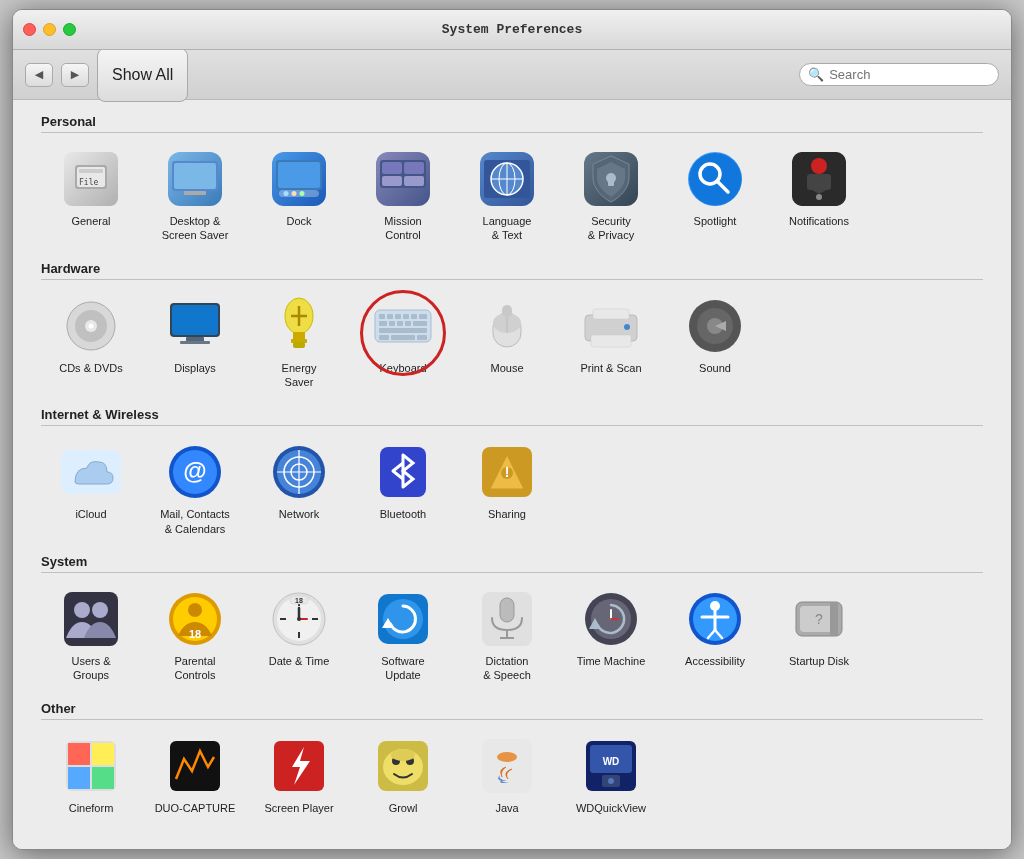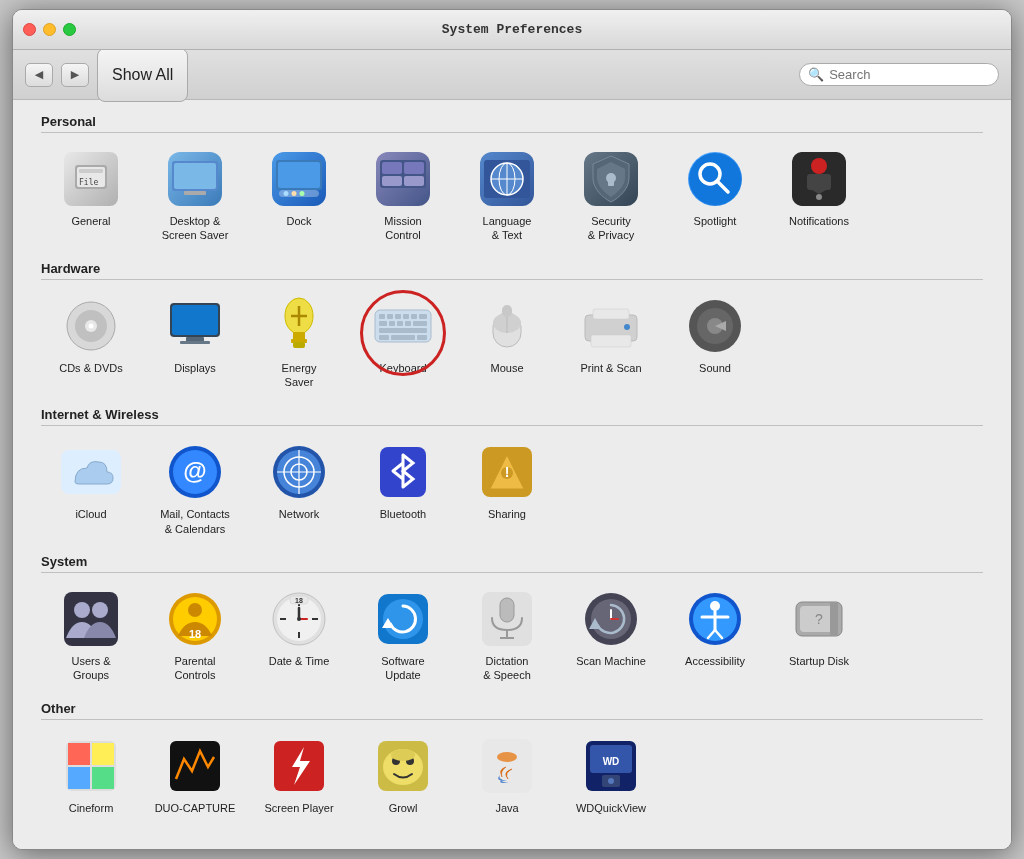--- a/index.html
+++ b/index.html
@@ -571,21 +571,21 @@
           <div class="icon-box">
             <svg width="54" height="54" viewBox="0 0 54 54">
                 <circle cx="27" cy="27" r="26" fill="#444455"></circle>
                 <circle cx="27" cy="27" r="20" fill="#666677"></circle>
                 <path d="M27 13 A14 14 0 1 1 13.5 33" fill="none" stroke="#aabbcc" stroke-width="2.5" stroke-linecap="round"></path>
                 <polygon points="11,26 17,37 5,37" fill="#aabbcc"></polygon>
                 <line x1="27" y1="27" x2="27" y2="18" stroke="white" stroke-width="2" stroke-linecap="round"></line>
                 <line x1="27" y1="27" x2="34" y2="27" stroke="#cc3333" stroke-width="2" stroke-linecap="round"></line>
               </svg>
           </div>
-          <div class="item-label">Scan Machine</div>
+          <div class="item-label">Time Machine</div>
         </div>
 
         <div class="pref-item">
           <div class="icon-box">
             <svg width="54" height="54" viewBox="0 0 54 54">
                 <circle cx="27" cy="27" r="26" fill="#1155cc"></circle>
                 <circle cx="27" cy="27" r="22" fill="#3399ff"></circle>
                 <circle cx="27" cy="14" r="5" fill="white"></circle>
                 <line x1="27" y1="19" x2="27" y2="38" stroke="white" stroke-width="3" stroke-linecap="round"></line>
                 <line x1="14" y1="25" x2="40" y2="25" stroke="white" stroke-width="3" stroke-linecap="round"></line>

